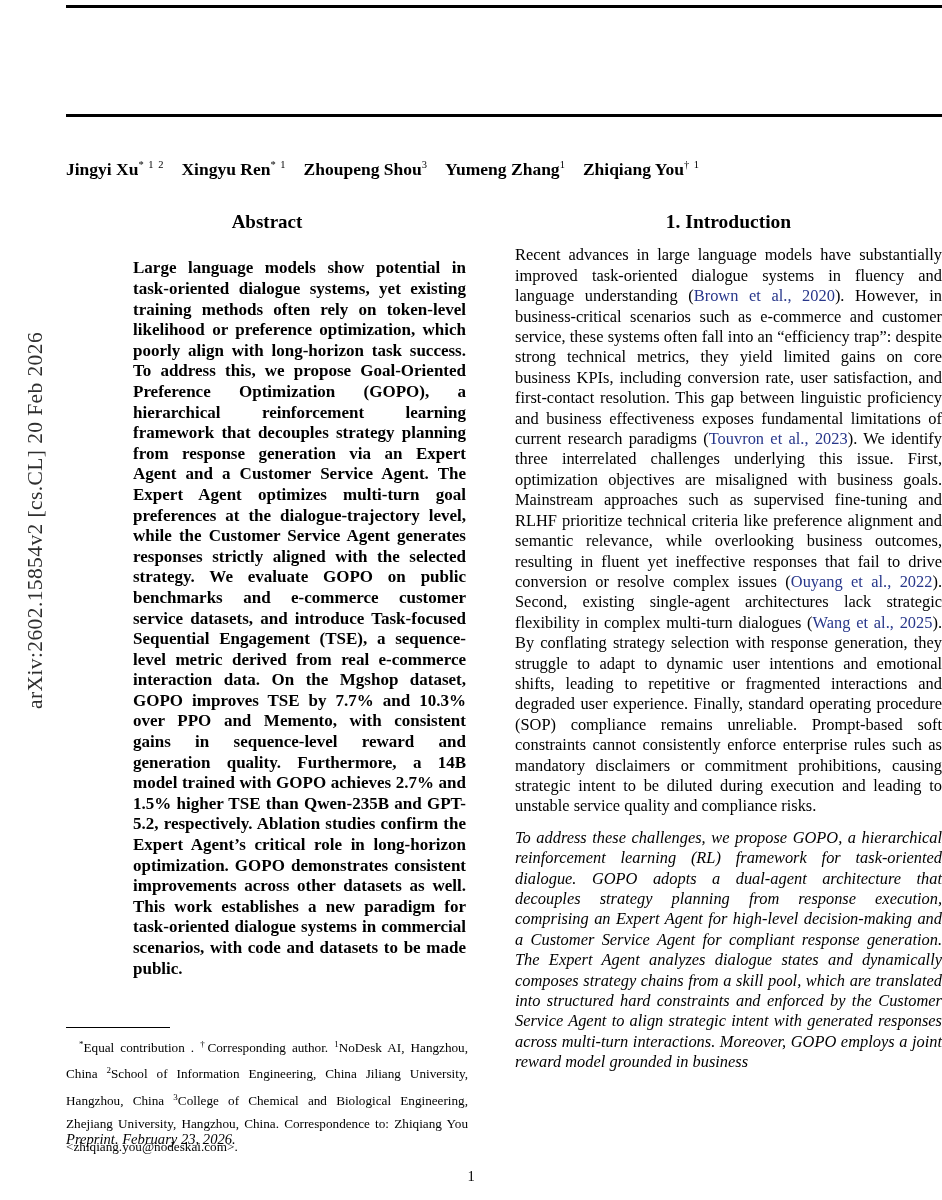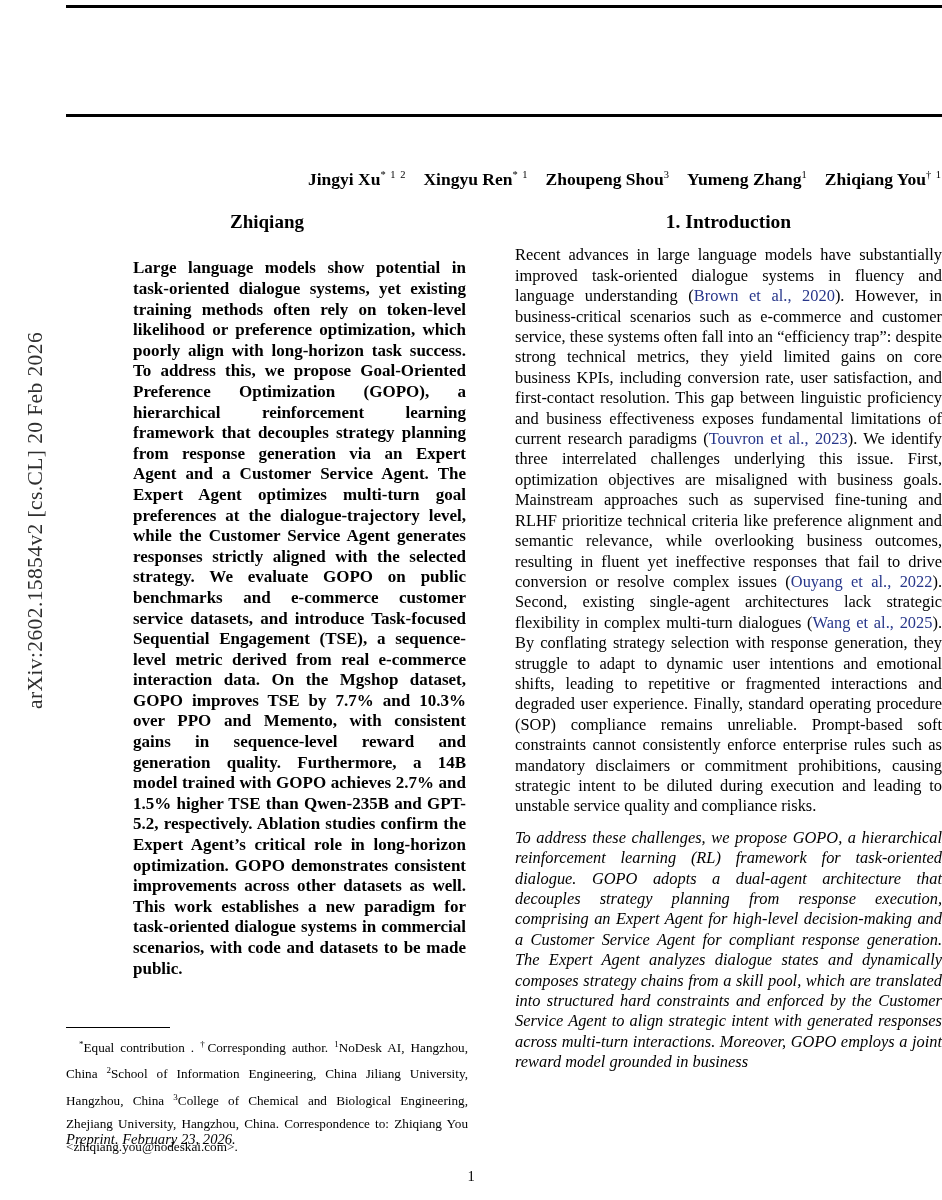--- a/index.html
+++ b/index.html
@@ -61,23 +61,23 @@
     font-size: 25.5px;
     font-weight: bold;
     line-height: 33px;
     letter-spacing: -0.1px;
   }
 
   
   .authors {
     position: absolute;
     left: 66px;
-    top: 169px;
-    width: 876px;
-    text-align: right;
+    top: 159px;
+    width: 876px;
+    text-align: left;
     font-size: 17.5px;
     font-weight: bold;
   }
   .authors .au { white-space: nowrap; }
   .authors .sep { display: inline-block; width: 17px; }
   .authors sup {
     font-size: 10.5px;
     font-weight: normal;
     vertical-align: super;
     letter-spacing: 1px;
@@ -176,21 +176,21 @@
   <div class="rule-top"></div>
 
 
   <div class="rule-under-title"></div>
 
   <div class="authors">
     <span class="au"><span>Jingyi Xu</span><sup>* 1 2</sup></span><span class="sep"></span><span class="au"><span>Xingyu Ren</span><sup>* 1</sup></span><span class="sep"></span><span class="au"><span>Zhoupeng Shou</span><sup>3</sup></span><span class="sep"></span><span class="au"><span>Yumeng Zhang</span><sup>1</sup></span><span class="sep"></span><span class="au"><span>Zhiqiang You</span><sup>† 1</sup></span>
   </div>
 
   <div class="col col-left">
-    <div class="sec-abstract-head">Zhiqiang</div>
+    <div class="sec-abstract-head">Abstract</div>
     <div class="abstract-body">
       <p><span>Large language models show potential in task-oriented dialogue systems, yet existing training methods often rely on token-level likelihood or preference optimization, which poorly align with long-horizon task success. To address this, we propose </span><b>Goal-Oriented Preference Optimization (GOPO)</b><span>, a hierarchical reinforcement learning framework that decouples strategy planning from response generation via an Expert Agent and a Customer Service Agent. The Expert Agent optimizes multi-turn goal preferences at the dialogue-trajectory level, while the Customer Service Agent generates responses strictly aligned with the selected strategy. We evaluate GOPO on public benchmarks and e-commerce customer service datasets, and introduce Task-focused Sequential Engagement (TSE), a sequence-level metric derived from real e-commerce interaction data. On the Mgshop dataset, GOPO improves TSE by 7.7% and 10.3% over PPO and Memento, with consistent gains in sequence-level reward and generation quality. Furthermore, a 14B model trained with GOPO achieves 2.7% and 1.5% higher TSE than Qwen-235B and GPT-5.2, respectively. Ablation studies confirm the Expert Agent’s critical role in long-horizon optimization. GOPO demonstrates consistent improvements across other datasets as well. This work establishes a new paradigm for task-oriented dialogue systems in commercial scenarios, with code and datasets to be made public.</span></p>
     </div>
   </div>
 
   <div class="col col-right">
     <div class="sec-head">1. Introduction</div>
     <p class="para"><span>Recent advances in large language models have substantially improved task-oriented dialogue systems in fluency and language understanding (</span><span class="cite">Brown et al., 2020</span><span>). However, in business-critical scenarios such as e-commerce and customer service, these systems often fall into an “efficiency trap”: despite strong technical metrics, they yield limited gains on core business KPIs, including conversion rate, user satisfaction, and first-contact resolution. This gap between linguistic proficiency and business effectiveness exposes fundamental limitations of current research paradigms (</span><span class="cite">Touvron et al., 2023</span><span>). We identify three interrelated challenges underlying this issue. First, optimization objectives are misaligned with business goals. Mainstream approaches such as supervised fine-tuning and RLHF prioritize technical criteria like preference alignment and semantic relevance, while overlooking business outcomes, resulting in fluent yet ineffective responses that fail to drive conversion or resolve complex issues (</span><span class="cite">Ouyang et al., 2022</span><span>). Second, existing single-agent architectures lack strategic flexibility in complex multi-turn dialogues (</span><span class="cite">Wang et al., 2025</span><span>). By conflating strategy selection with response generation, they struggle to adapt to dynamic user intentions and emotional shifts, leading to repetitive or fragmented interactions and degraded user experience. Finally, standard operating procedure (SOP) compliance remains unreliable. Prompt-based soft constraints cannot consistently enforce enterprise rules such as mandatory disclaimers or commitment prohibitions, causing strategic intent to be diluted during execution and leading to unstable service quality and compliance risks.</span></p>
     <p class="para">To address these challenges, we propose GOPO, a hierarchical reinforcement learning (RL) framework for task-oriented dialogue. GOPO adopts a dual-agent architecture that decouples strategy planning from response execution, comprising an Expert Agent for high-level decision-making and a Customer Service Agent for compliant response generation. The Expert Agent analyzes dialogue states and dynamically composes strategy chains from a skill pool, which are translated into structured hard constraints and enforced by the Customer Service Agent to align strategic intent with generated responses across multi-turn interactions. Moreover, GOPO employs a joint reward model grounded in business</p>
   </div>

